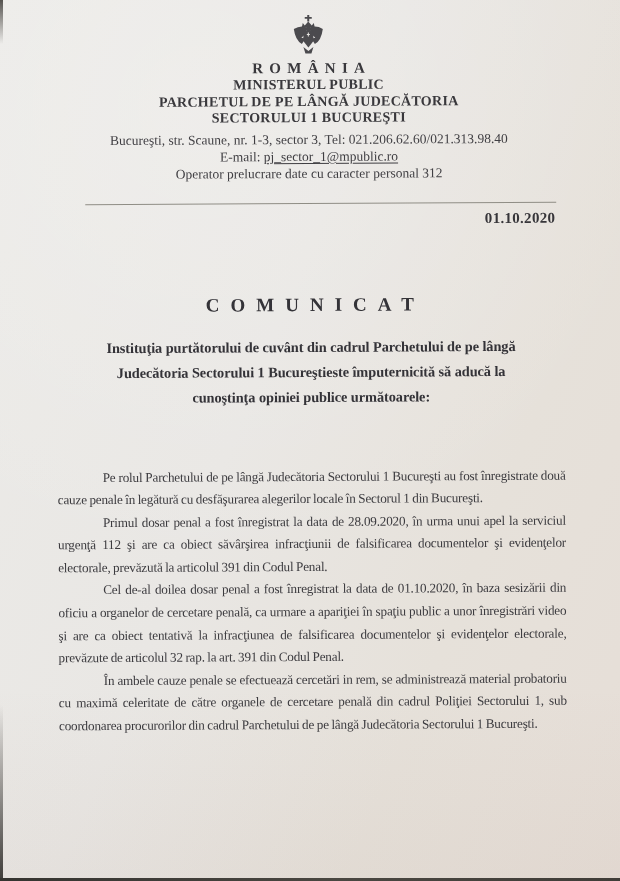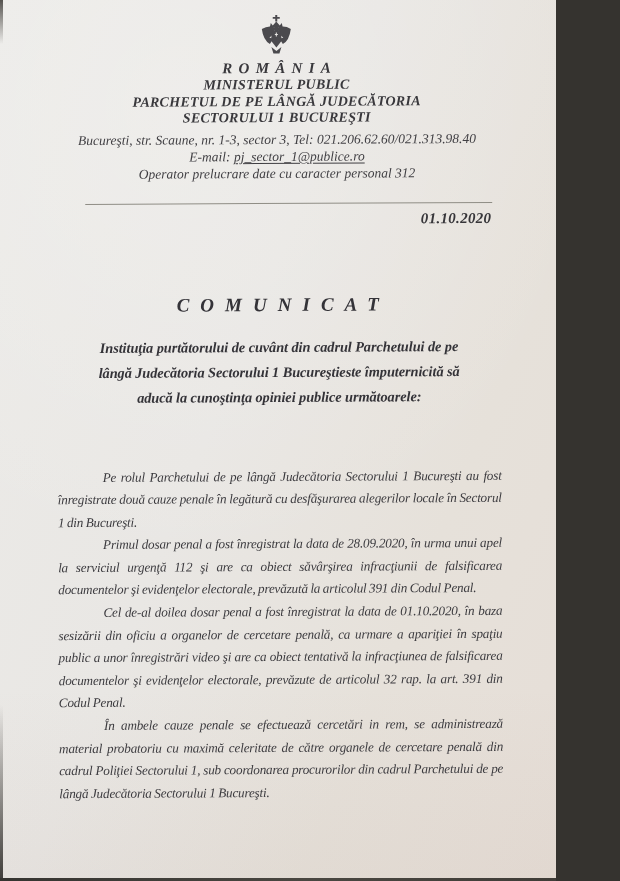--- a/index.html
+++ b/index.html
@@ -2,26 +2,25 @@
 <html><head>
 <meta charset="utf-8">
 <style>
   html, body { margin: 0; padding: 0; }
   body {
     width: 620px; height: 881px; overflow: hidden;
     background: #35332f;
     font-family: "Liberation Serif", "DejaVu Serif", serif;
   }
   .photo {
-    position: relative; width: 556px; height: 881px; overflow: hidden;
+    position: relative; width: 620px; height: 881px; overflow: hidden;
     background:
       radial-gradient(130% 90% at 32% 12%, rgba(255,255,255,0.20), rgba(255,255,255,0) 60%),
       linear-gradient(to bottom, rgba(0,0,0,0) 78%, rgba(160,130,115,0.07) 100%),
       linear-gradient(112deg, #ecebe8 0%, #e9e7e4 42%, #e6e1da 72%, #e6ded7 100%);
-    font-style: italic;
   }
   .edge-left {
     position: absolute; left: 0; top: 0; width: 3px; height: 100%; z-index: 5;
     background: linear-gradient(to bottom, #55534f 0%, rgba(85,83,79,0) 5%, rgba(85,83,79,0) 80%, #3f3d3a 100%);
   }
   .edge-bottom {
     position: absolute; left: 0; bottom: 0; width: 100%; height: 3px; z-index: 5;
     background: linear-gradient(to right, #353430, #4a4741 55%, #403d38);
   }
   .content {
@@ -97,21 +96,21 @@
       </svg>
     </div>
 
     <div class="country">ROMÂNIA</div>
     <div class="org">MINISTERUL PUBLIC</div>
     <div class="org">PARCHETUL DE PE LÂNGĂ JUDECĂTORIA</div>
     <div class="org">SECTORULUI 1 BUCUREŞTI</div>
 
     <div class="meta-block">
       <div class="meta">Bucureşti, str. Scaune, nr. 1-3, sector 3, Tel: 021.206.62.60/021.313.98.40</div>
-      <div class="meta"><span>E-mail:</span><span> </span><span class="email-link">pj_sector_1@publice.ro</span></div>
+      <div class="meta"><span>E-mail:</span><span> </span><span class="email-link">pj_sector_1@mpublic.ro</span></div>
       <div class="meta">Operator prelucrare date cu caracter personal 312</div>
     </div>
 
     <div class="rule"></div>
     <div class="date">01.10.2020</div>
 
     <h1 class="title">COMUNICAT</h1>
 
     <p class="intro">Instituţia purtătorului de cuvânt din cadrul Parchetului de pe lângă Judecătoria Sectorului 1 Bucureştieste împuternicită să aducă la cunoştinţa opiniei publice următoarele:</p>
 

